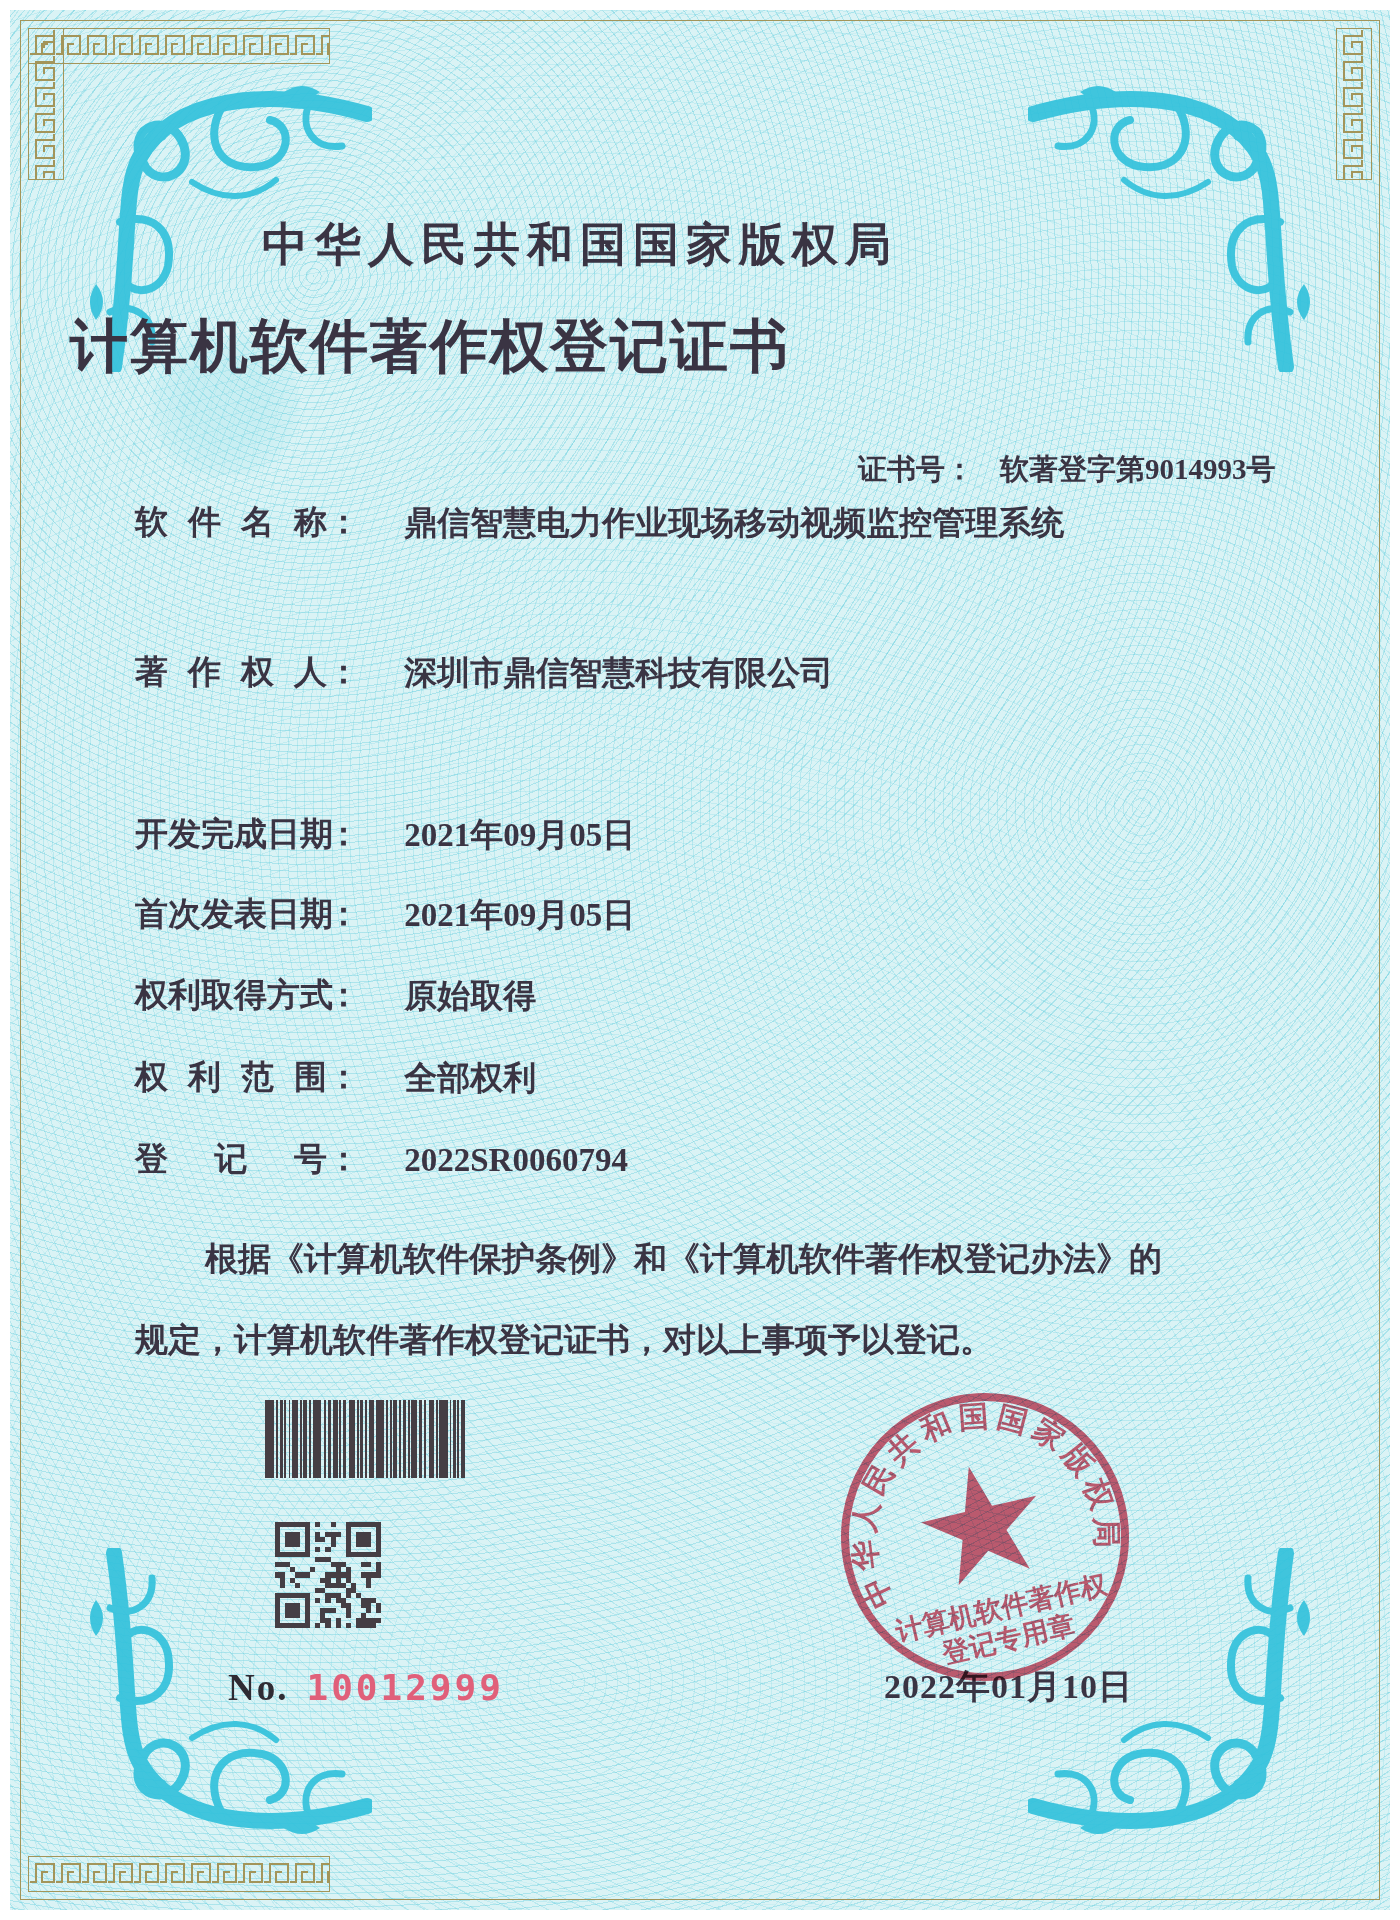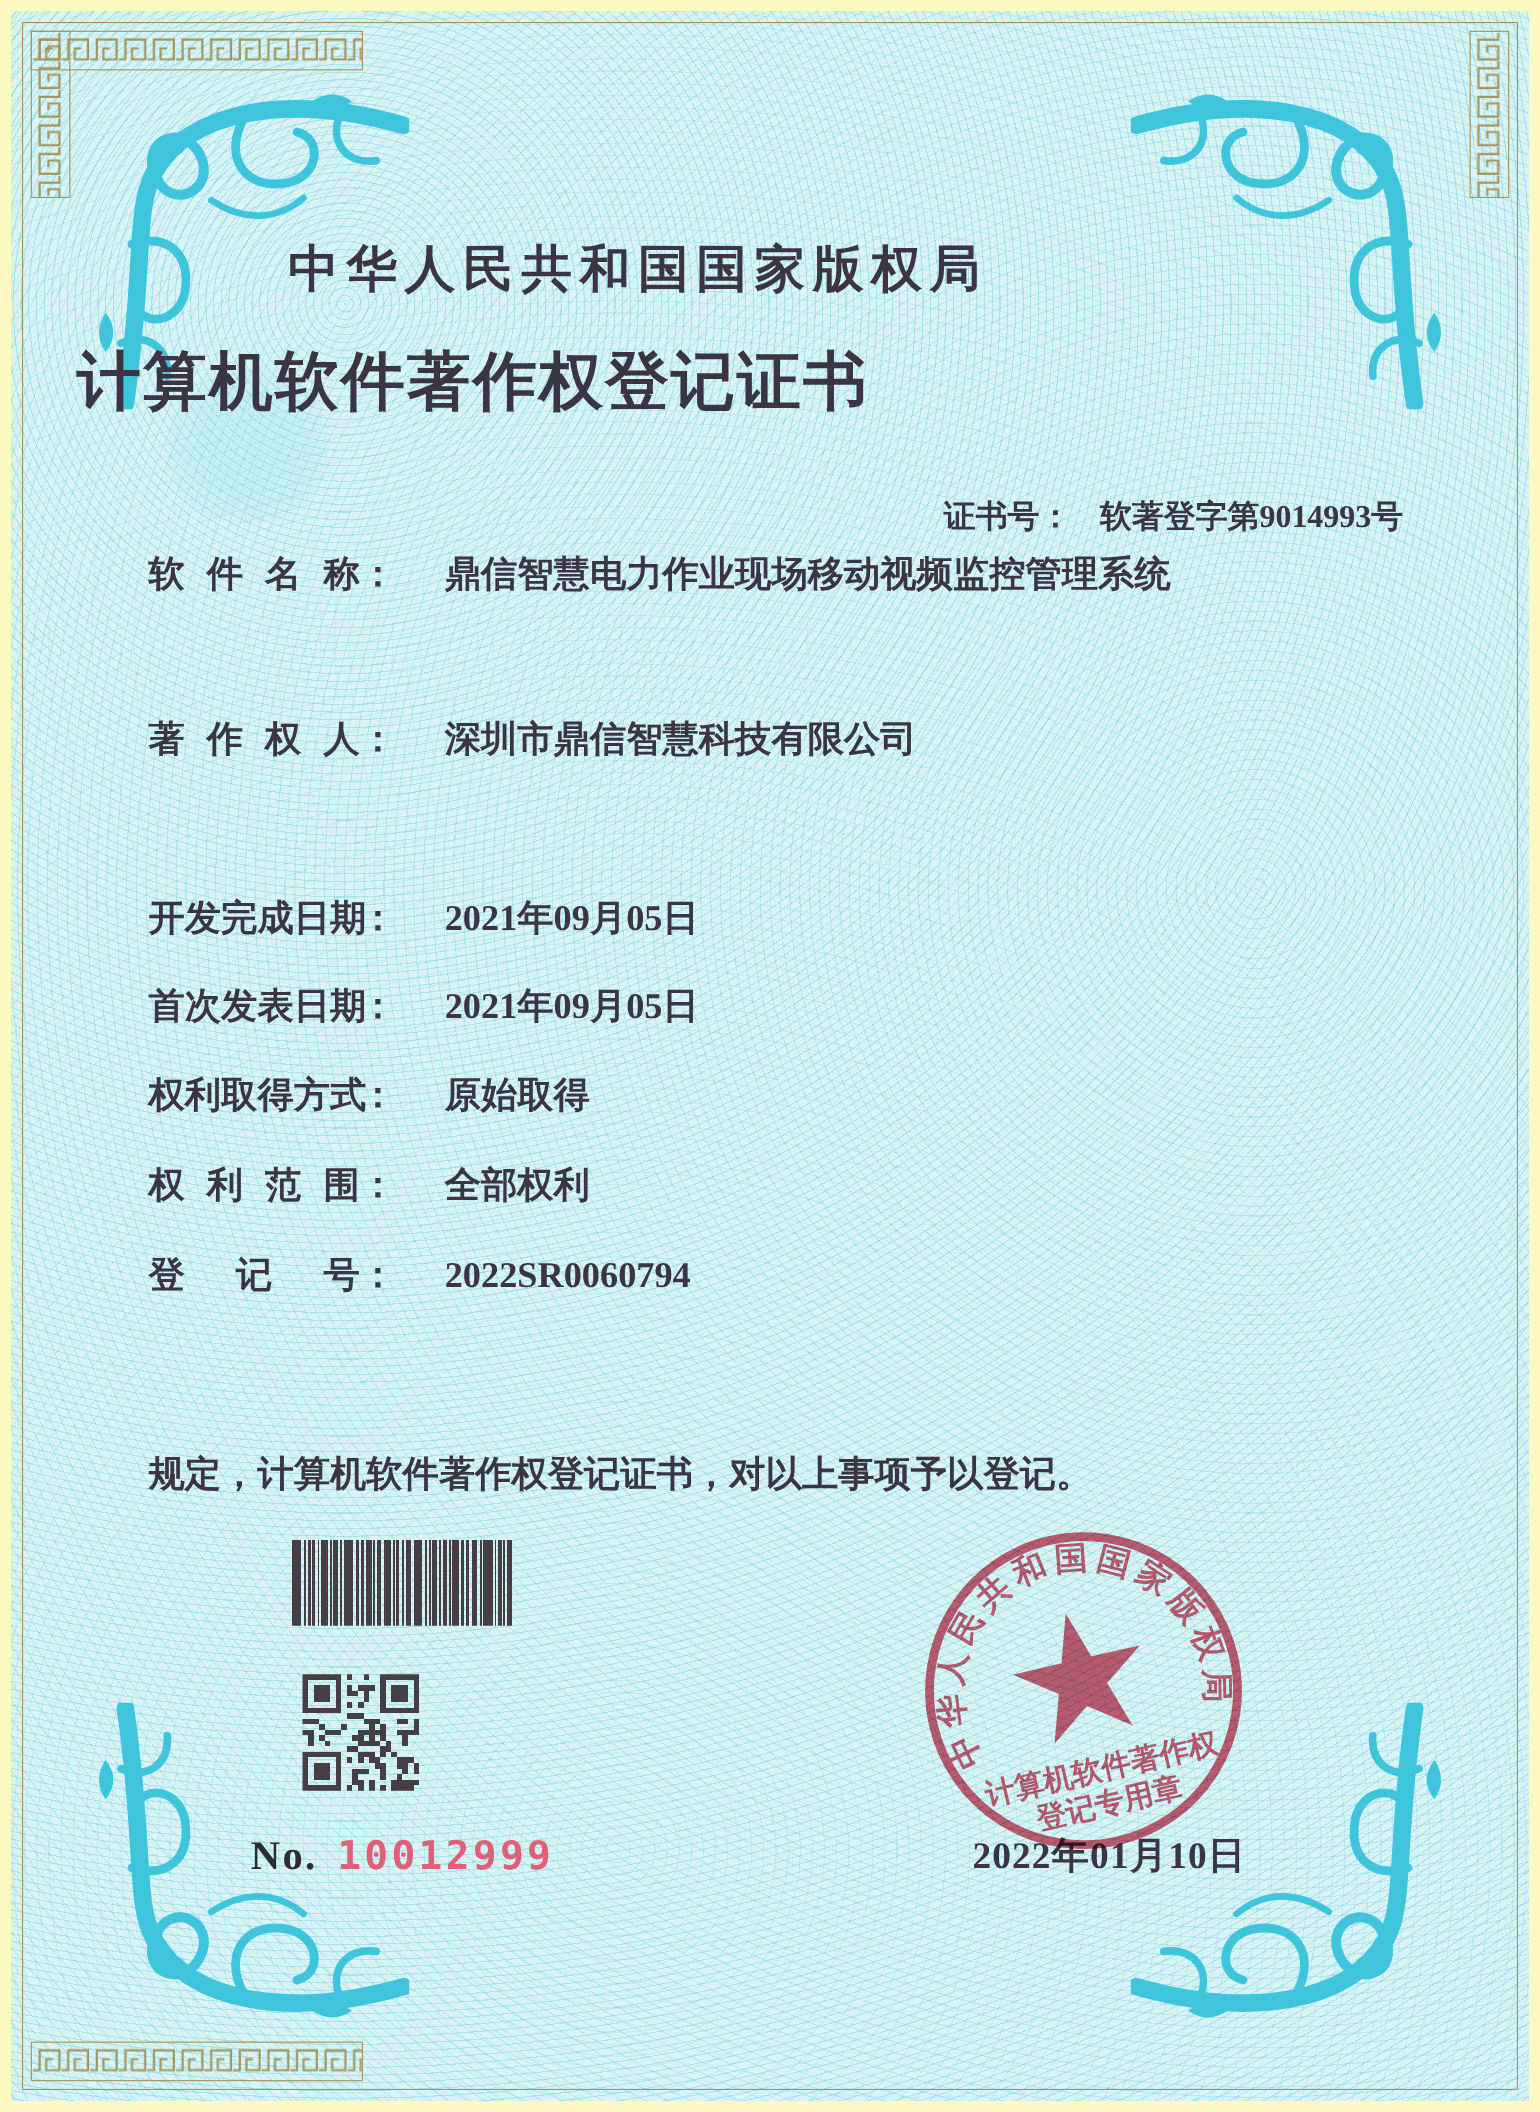--- a/index.html
+++ b/index.html
@@ -1,18 +1,18 @@
 <!DOCTYPE html>
 <html><head>
 <meta charset="utf-8">
 <style>
   html,body{margin:0;padding:0;background:#e8e8e4;}
   .page{
     position:relative; width:1400px; height:1920px; margin:0 auto;
-    background:#fef9c3; overflow:hidden;
+    background:#ffffff; overflow:hidden;
     font-family:"Liberation Serif","DejaVu Serif",serif;
     color:#3a3443;
   }
   
   .bg-tint{position:absolute; inset:10px; background:#daf3f5;}
   .gu{position:absolute; inset:10px; pointer-events:none;}
   .g1{background:repeating-radial-gradient(circle at 22% 14%, rgba(64,194,214,.30) 0 1px, transparent 1px 7px);}
   .g2{background:repeating-radial-gradient(circle at 82% 42%, rgba(64,194,214,.22) 0 1px, transparent 1px 9px);}
   .g3{background:repeating-radial-gradient(circle at 40% 88%, rgba(104,208,224,.22) 0 1px, transparent 1px 11px);}
   .g4{background:repeating-radial-gradient(circle at 60% 30%, rgba(120,215,228,.14) 0 1px, transparent 1px 13px);}
@@ -153,20 +153,21 @@
   </div>
   <div class="field" style="top:1055px">
     <span class="flabel">权利范围</span><span class="fcolon">：</span>
     <span class="fvalue">全部权利</span>
   </div>
   <div class="field" style="top:1137px">
     <span class="flabel">登记号</span><span class="fcolon">：</span>
     <span class="fvalue">2022SR0060794</span>
   </div>
 
+  <div class="stmt l1">根据《计算机软件保护条例》和《计算机软件著作权登记办法》的</div>
   <div class="stmt l2">规定，计算机软件著作权登记证书，对以上事项予以登记。</div>
 
   <svg class="barcode" id="barcodeSvg" viewBox="0 0 206 78" shape-rendering="crispEdges">
       <rect x="0" y="0" width="9" height="78" fill="#453e44"></rect>
       <rect x="11" y="0" width="2" height="78" fill="#453e44"></rect>
       <rect x="15" y="0" width="3" height="78" fill="#453e44"></rect>
       <rect x="19" y="0" width="2" height="78" fill="#453e44"></rect>
       <rect x="24" y="0" width="1" height="78" fill="#453e44"></rect>
       <rect x="27" y="0" width="6" height="78" fill="#453e44"></rect>
       <rect x="35" y="0" width="2" height="78" fill="#453e44"></rect>

